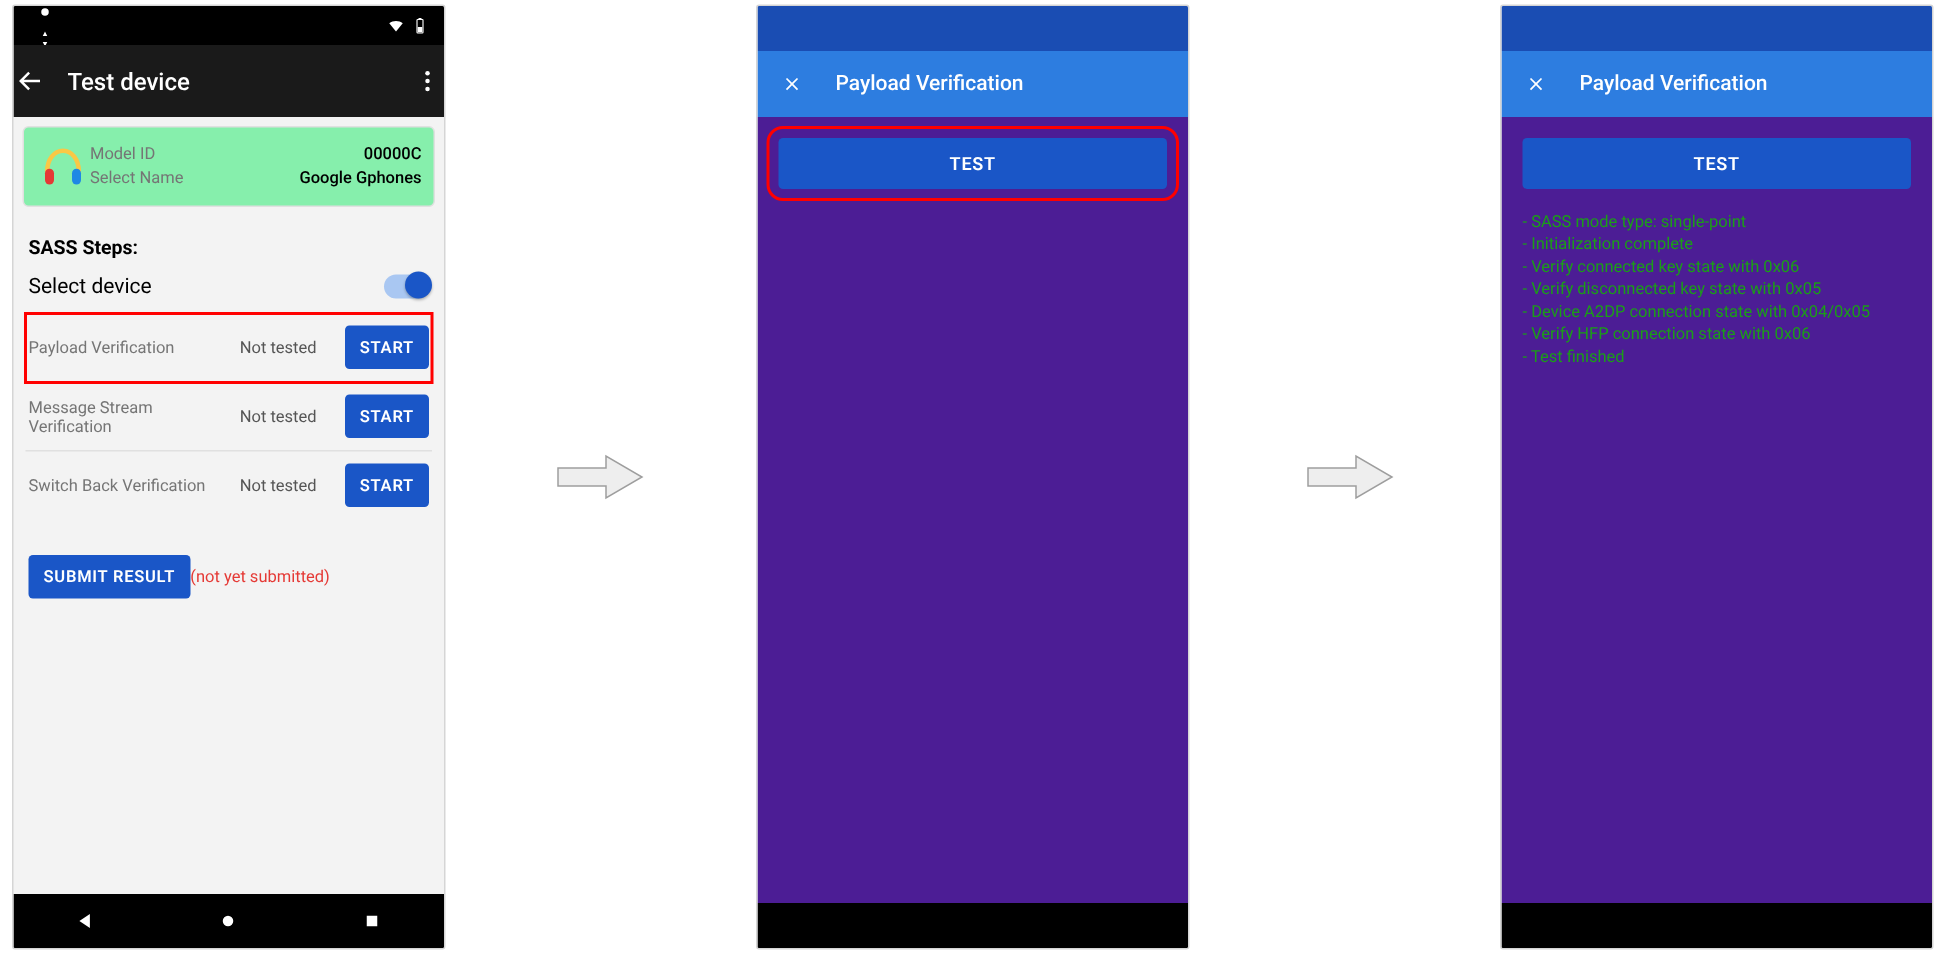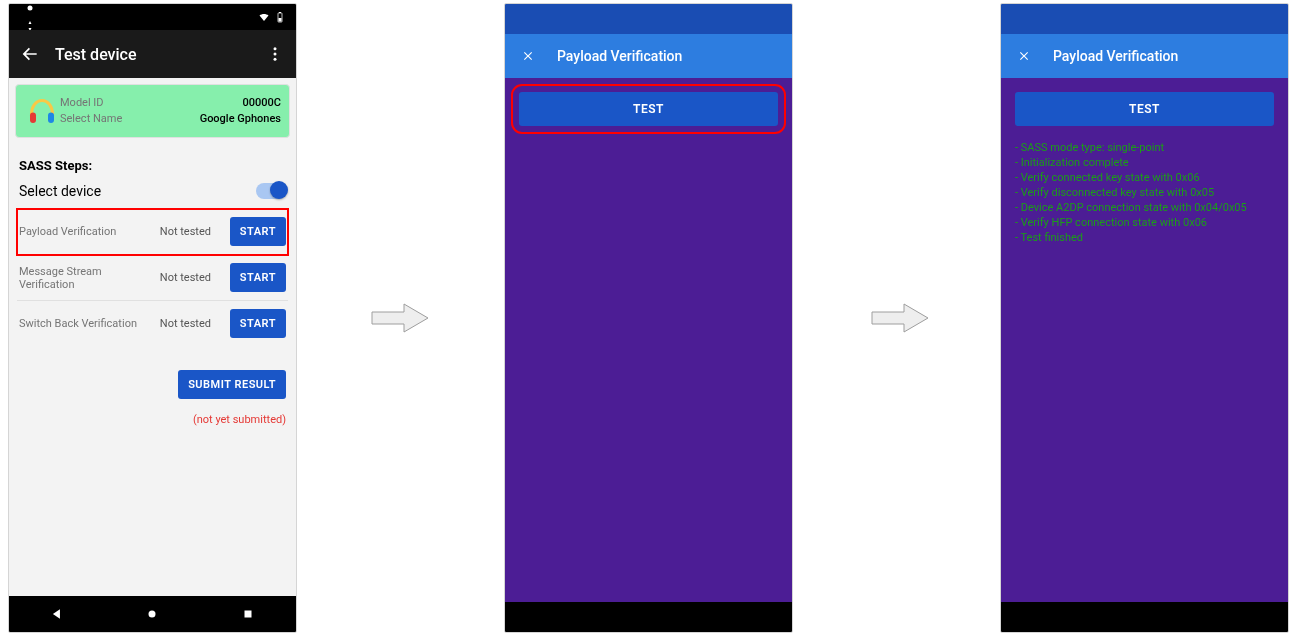--- a/index.html
+++ b/index.html
@@ -43,21 +43,21 @@
     display:flex;align-items:center;justify-content:space-between;
     padding:0 10px;font-size:11px;font-weight:500;
   }
   .statusbar .left{display:flex;align-items:center;gap:6px;flex-direction:column;}
   .statusbar .right{display:flex;align-items:center;gap:4px;}
   .stat-icon{width:12px;height:12px;display:inline-flex;align-items:center;justify-content:center;}
   .stat-icon svg{width:12px;height:12px;fill:#fff;}
 
   .appbar{
     height:48px;background:var(--darker);color:#fff;
-    display:flex;align-items:center;padding:0 10px;
+    display:flex;align-items:center;padding:0 0;
   }
   .appbar .back{width:22px;display:flex;align-items:center;justify-content:center;}
   .appbar .title{flex:1;font-size:16px;font-weight:500;padding-left:14px;}
   .appbar .overflow{width:22px;display:flex;align-items:center;justify-content:center;}
 
   .card{
     margin:6px;border:1px solid var(--grey-border);background:#86efac;border-radius:4px;
     padding:8px;display:flex;align-items:center;
   }
   .card .info{flex:1;}
@@ -81,21 +81,21 @@
   }
   .test-row .name{flex:1;}
   .test-row .status{width:70px;text-align:left;color:#555;}
   .test-row .btn,
   .submit-btn{
     background:var(--blue);color:#fff;border:none;
     padding:8px 10px;font-size:11px;font-weight:600;border-radius:3px;
     cursor:pointer;letter-spacing:.5px;
   }
   .highlight{outline:2px solid var(--red-highlight);outline-offset:-1px;}
-  .submit-area{display:flex;align-items:flex-end;gap:14px;padding:24px 10px;flex-direction:column;}
+  .submit-area{display:flex;align-items:center;padding:24px 10px;}
   .submit-status{color:var(--red);font-size:11px;}
 
   .navbar{
     margin-top:auto;height:36px;background:#000;
     display:flex;align-items:center;justify-content:space-around;
   }
   .navbar .nav-icon{width:14px;height:14px;fill:#fff;}
 
   
   .topbar-thin{height:30px;background:var(--blue-dark);}

